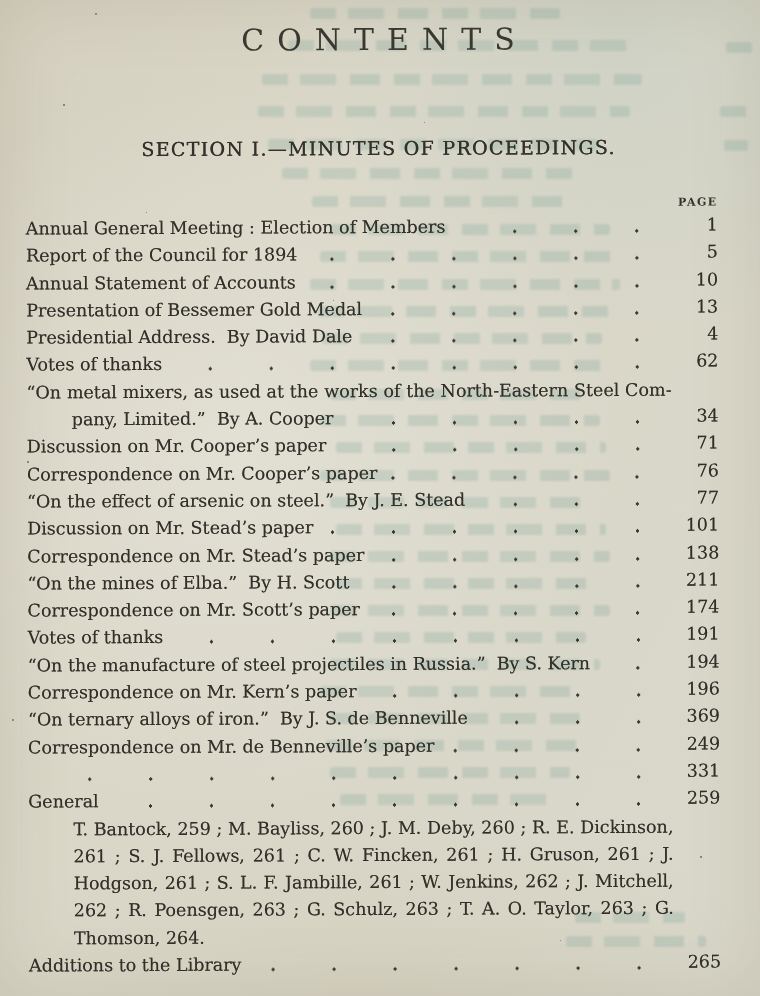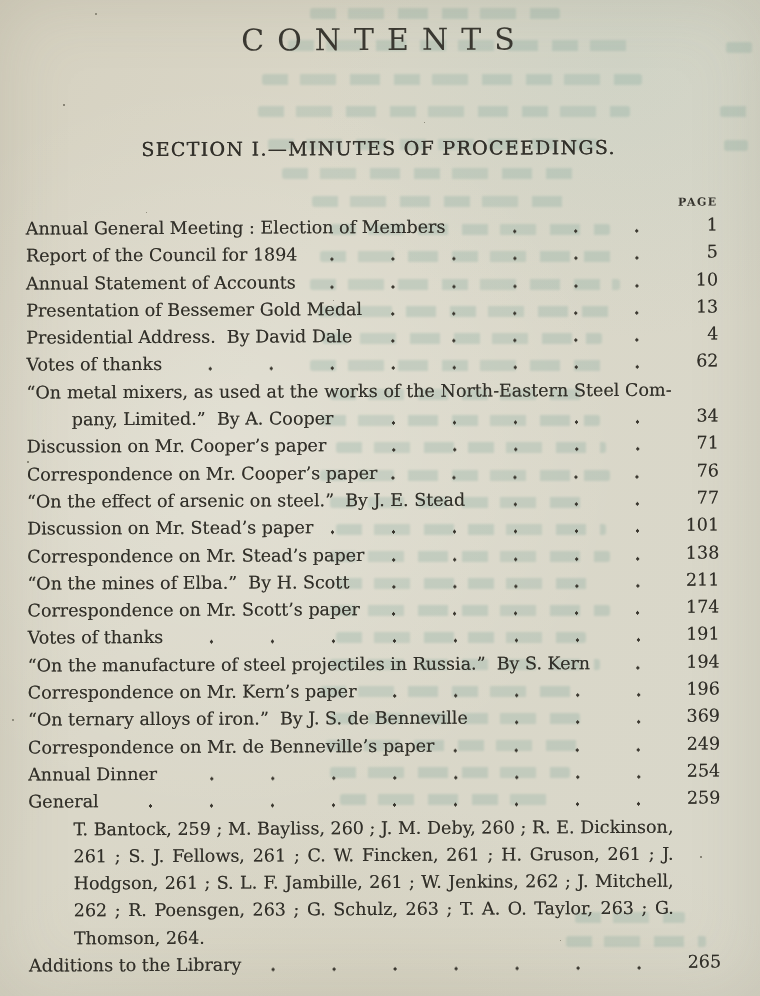--- a/index.html
+++ b/index.html
@@ -226,23 +226,22 @@
         <span class="t">“On ternary alloys of iron.”  By J. S. de Benneville</span>
         <span class="leader"></span>
         <span class="pg">369</span>
       </div>
     <div class="row">
         <span class="t">Correspondence on Mr. de Benneville’s paper</span>
         <span class="leader"></span>
         <span class="pg">249</span>
       </div>
     <div class="row">
-        <span class="t">Annual Dinner</span>
-        <span class="leader"></span>
-        <span class="pg">254</span>
+        <span class="leader"></span>
+        <span class="pg">331</span>
       </div>
     <div class="row">
         <span class="t">General</span>
         <span class="leader"></span>
         <span class="pg">259</span>
       </div>
     <div class="row">
         <span class="t-flex indent">T. Bantock, 259 ; M. Bayliss, 260 ; J. M. Deby, 260 ; R. E. Dickinson,</span>
         <span class="pg-spacer"></span>
       </div>

